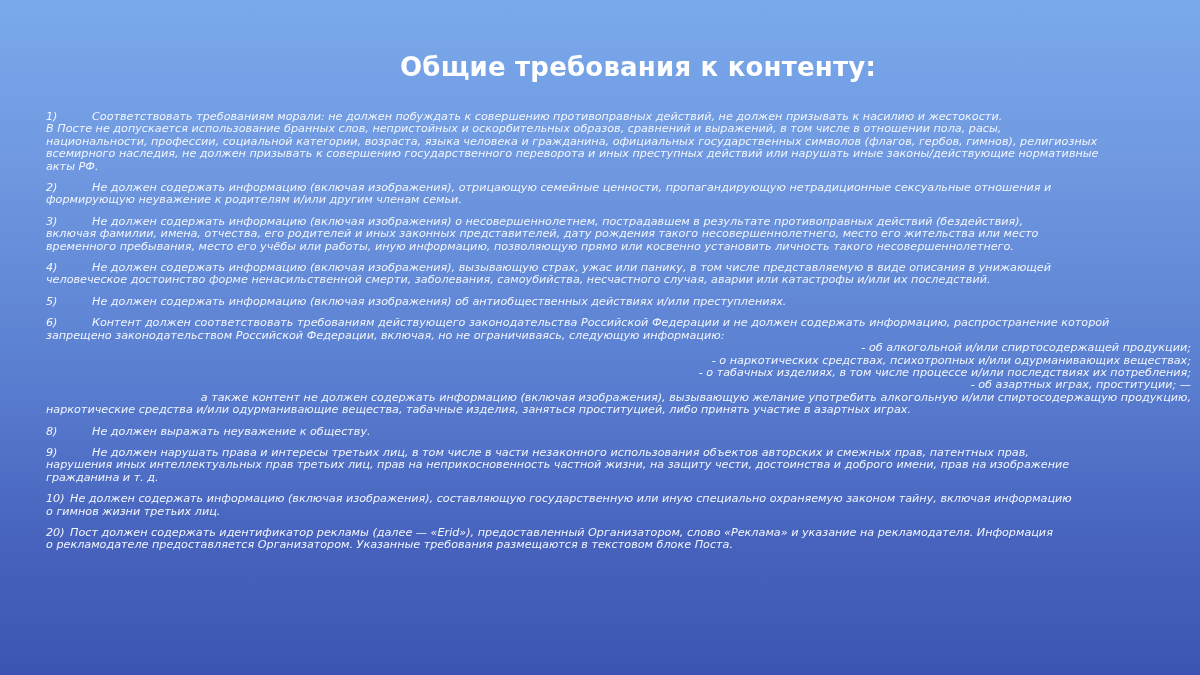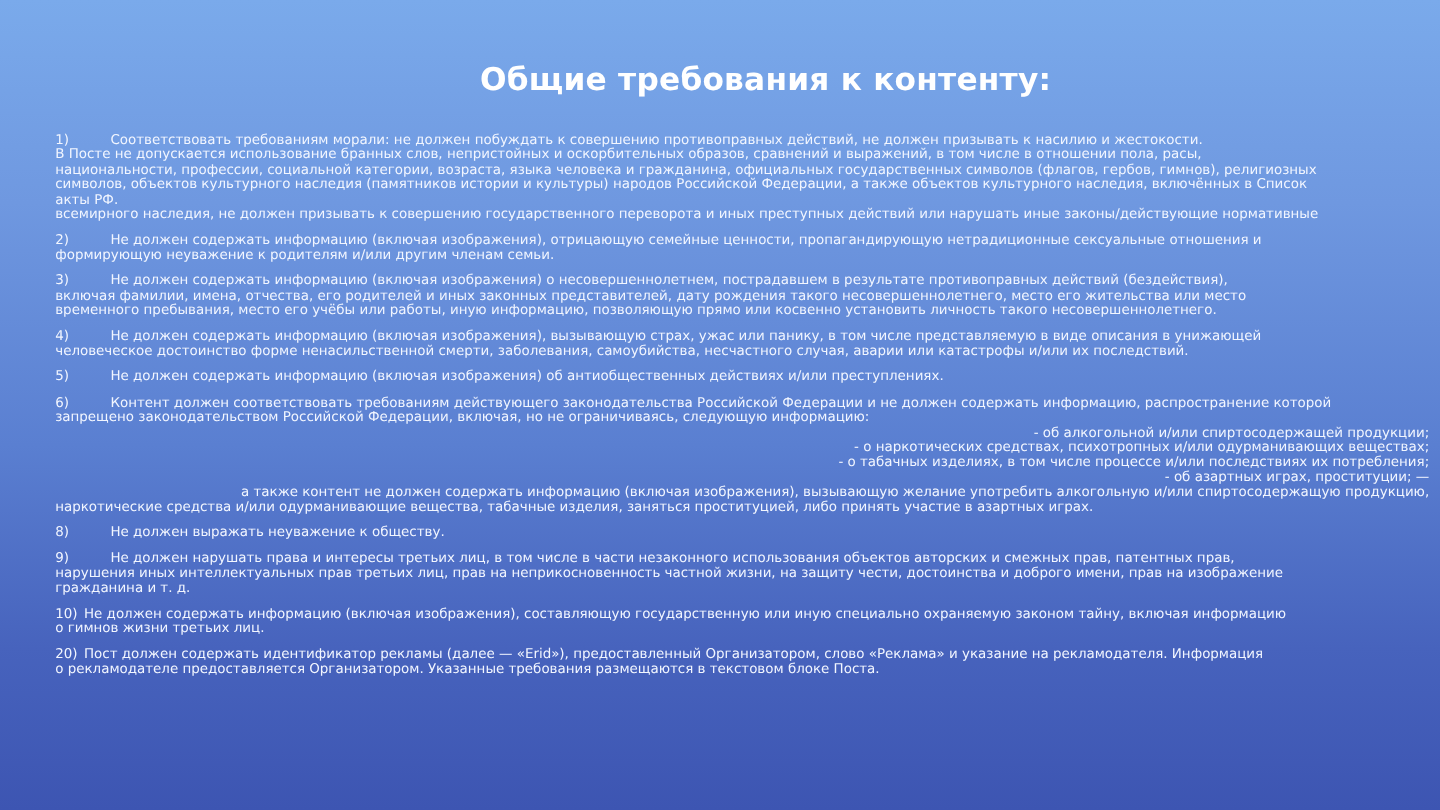--- a/index.html
+++ b/index.html
@@ -38,20 +38,21 @@
       left: 46px;
       top: 111px;
       width: 1145px;
       font-size: 11.2px;
       line-height: 12.4px;
       color: #f2f6ff;
       letter-spacing: 0px;
     }
     .item {
       margin: 0 0 9px 0;
+      font-style: italic;
     }
     .item .line {
       display: block;
       white-space: nowrap;
     }
     .num {
       display: inline-block;
       width: 46px;
     }
     .num.short {
@@ -75,23 +76,22 @@
 
 <div class="slide">
   <div class="title">Общие требования к контенту:</div>
 
   <div class="content">
 
     <div class="item">
       <span class="line"><span class="num">1)</span><span>Соответствовать требованиям морали: не должен побуждать к совершению противоправных действий, не должен призывать к насилию и жестокости.</span></span>
       <span class="line">В Посте не допускается использование бранных слов, непристойных и оскорбительных образов, сравнений и выражений, в том числе в отношении пола, расы,</span>
       <span class="line">национальности, профессии, социальной категории, возраста, языка человека и гражданина, официальных государственных символов (флагов, гербов, гимнов), религиозных</span>
-      <span class="line">символов, объектов культурного наследия (памятников истории и культуры) народов Российской Федерации, а также объектов культурного наследия, включённых в Список</span>
+      <span class="line">всемирного наследия, не должен призывать к совершению государственного переворота и иных преступных действий или нарушать иные законы/действующие нормативные</span>
       <span class="line">акты РФ.</span>
-      <span class="line">всемирного наследия, не должен призывать к совершению государственного переворота и иных преступных действий или нарушать иные законы/действующие нормативные</span>
     </div>
 
     <div class="item">
       <span class="line"><span class="num">2)</span><span>Не должен содержать информацию (включая изображения), отрицающую семейные ценности, пропагандирующую нетрадиционные сексуальные отношения и</span></span>
       <span class="line">формирующую неуважение к родителям и/или другим членам семьи.</span>
     </div>
 
     <div class="item">
       <span class="line"><span class="num">3)</span><span>Не должен содержать информацию (включая изображения) о несовершеннолетнем, пострадавшем в результате противоправных действий (бездействия),</span></span>
       <span class="line">включая фамилии, имена, отчества, его родителей и иных законных представителей, дату рождения такого несовершеннолетнего, место его жительства или место</span>

